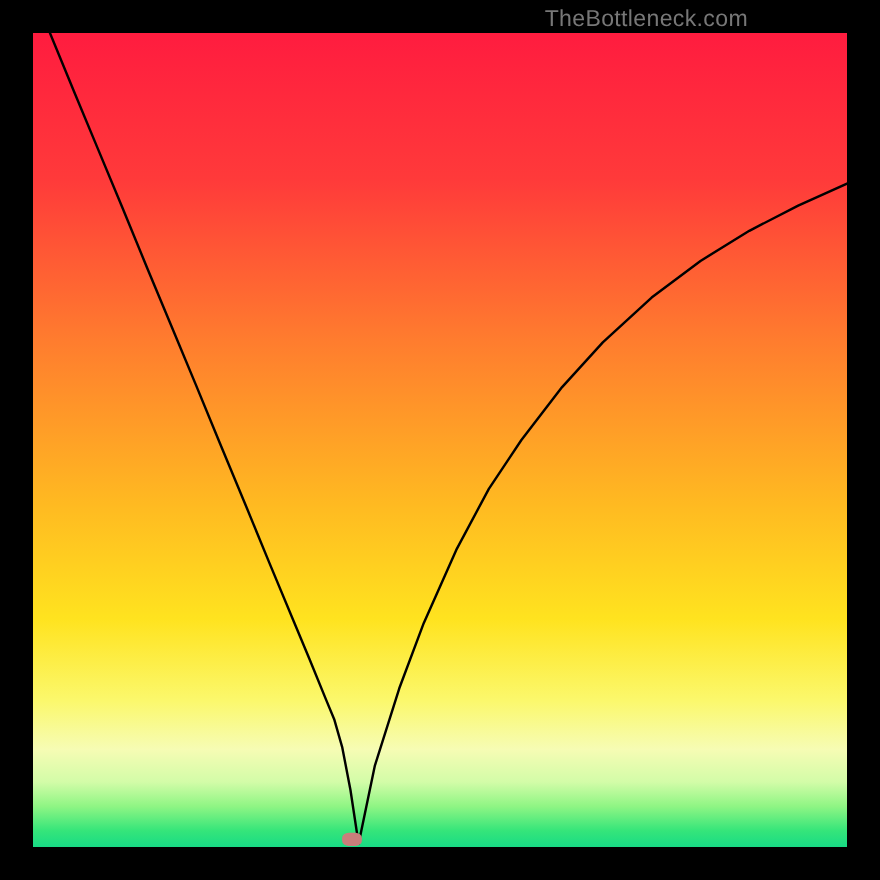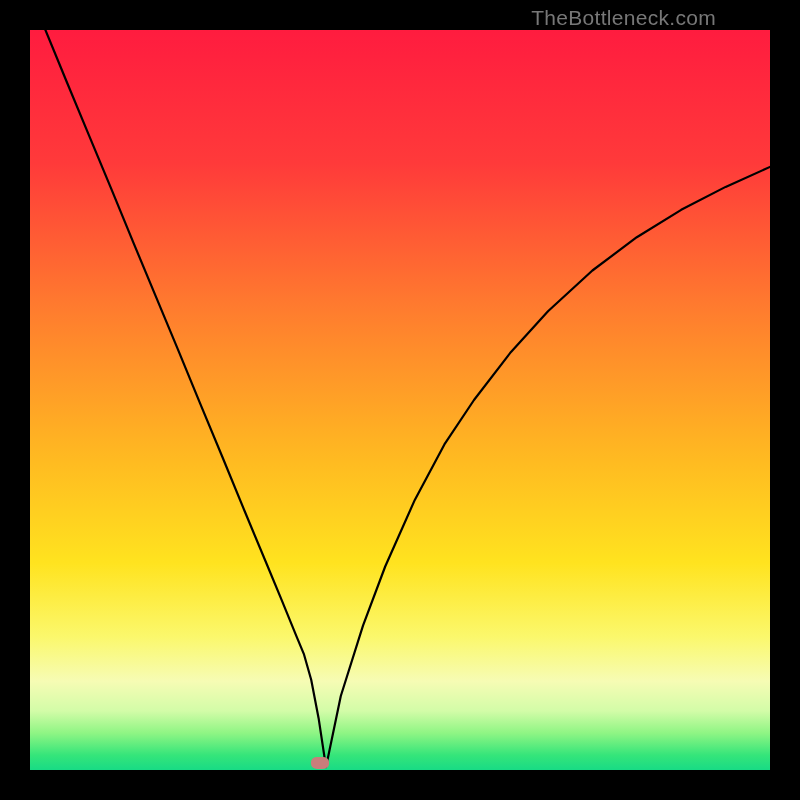--- a/index.html
+++ b/index.html
@@ -9,21 +9,20 @@
     height: 800px;
     background: #000;
     overflow: hidden;
     font-family: Arial, Helvetica, sans-serif;
   }
   .frame {
     position: relative;
     width: 692px;
     height: 800px;
     background: #000;
-    padding-left: 36px;
   }
   .plot {
     position: absolute;
     left: 30px;
     top: 30px;
     width: 740px;
     height: 740px;
     overflow: hidden;
   }
   .gradient {

